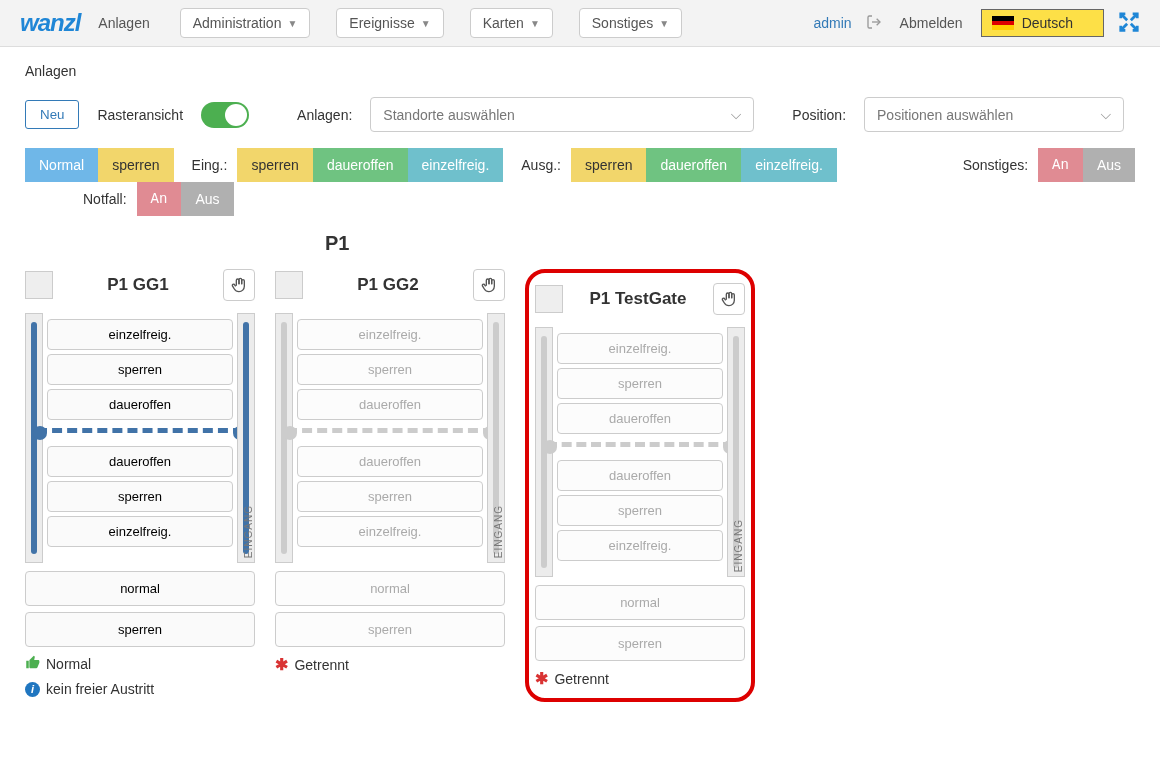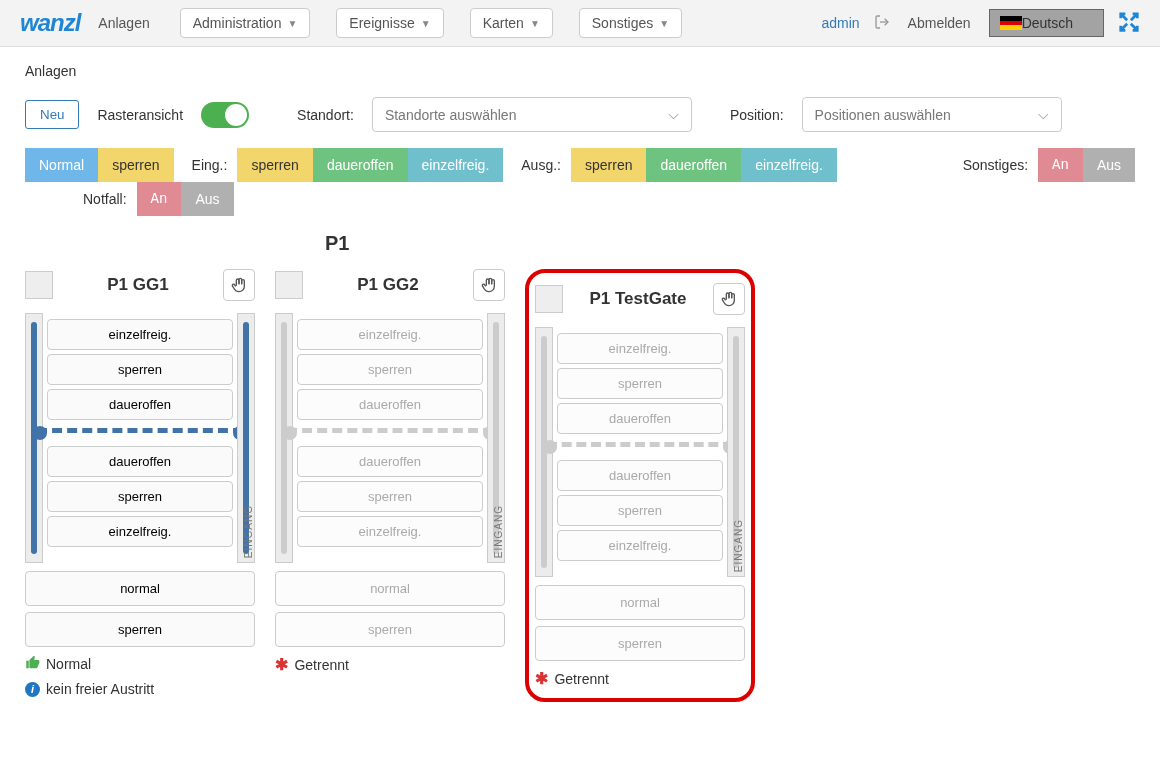--- a/index.html
+++ b/index.html
@@ -3,36 +3,36 @@
 <meta charset="utf-8">
 <style>
 * { box-sizing: border-box; margin: 0; padding: 0; }
 body { font-family: -apple-system, BlinkMacSystemFont, "Segoe UI", Arial, sans-serif; font-size: 14px; color: #333; background: #fff; }
 .topbar { background: #f3f3f3; border-bottom: 1px solid #ddd; padding: 8px 20px; display: flex; align-items: center; gap: 14px; }
 .logo { font-size: 24px; font-weight: 800; font-style: italic; color: #1f86d6; letter-spacing: -1px; }
 .nav-link { color: #555; padding: 6px 4px; text-decoration: none; cursor: pointer; }
 .nav-dropdown { background: #fff; border: 1px solid #ccc; border-radius: 4px; padding: 6px 12px; color: #555; cursor: pointer; display: flex; align-items: center; gap: 6px; margin-left: 12px; }
 .topbar-right { margin-left: auto; display: flex; align-items: center; gap: 14px; }
 .user-link { color: #337ab7; cursor: pointer; }
-.lang-select { background: #a3a3a3; border: 1px solid #666; padding: 5px 30px 5px 10px; display: flex; align-items: center; cursor: pointer; }
+.lang-select { background: #fde047; border: 1px solid #666; padding: 5px 30px 5px 10px; display: flex; align-items: center; gap: 8px; cursor: pointer; }
 .flag-de { width: 22px; height: 14px; display: inline-block; background: linear-gradient(to bottom, #000 0%, #000 33%, #d00 33%, #d00 66%, #ffce00 66%, #ffce00 100%); }
 .fullscreen-icon svg { width: 22px; height: 22px; }
 .page { padding: 16px 25px; }
 .page-title { font-size: 14px; color: #333; margin-bottom: 18px; }
 .controls-row { display: flex; align-items: center; gap: 18px; margin-bottom: 16px; }
 .btn-outline-blue { border: 1px solid #337ab7; color: #337ab7; background: #fff; padding: 6px 14px; border-radius: 3px; cursor: pointer; }
 .label { color: #333; }
 .toggle { width: 48px; height: 26px; border-radius: 13px; position: relative; cursor: pointer; }
 .toggle-on { background: #4caf50; }
 .toggle-off { background: #ddd; }
 .toggle-knob { position: absolute; width: 22px; height: 22px; background: #fff; border-radius: 50%; top: 2px; }
 .toggle-on .toggle-knob { right: 2px; }
 .toggle-off .toggle-knob { left: 2px; }
 .select { background: #fff; border: 1px solid #ccc; border-radius: 4px; padding: 8px 12px; display: flex; align-items: center; justify-content: space-between; cursor: pointer; color: #777; }
-.select-standort { width: 320px; }
+.select-standort { width: 384px; }
 .select-position { width: 260px; }
 .filter-row { display: flex; align-items: center; gap: 0; margin-bottom: 16px; flex-wrap: wrap; }
 .fbtn { padding: 9px 14px; color: #fff; cursor: pointer; font-size: 14px; border: none; }
 .fbtn-blue { background: #6fb7e8; }
 .fbtn-yellow { background: #f2d66b; color: #333; }
 .fbtn-green { background: #6fc381; }
 .fbtn-teal { background: #6fc0cc; }
 .fbtn-red { background: #e08b93; font-family: Liberation Mono, monospace; }
 .fbtn-grey { background: #b0b0b0; }
 .filter-label { padding: 0 10px 0 18px; color: #333; }
@@ -129,21 +129,21 @@
 
 <div class="page">
   <div class="page-title">Anlagen</div>
 
   <div class="controls-row">
     <button class="btn-outline-blue">Neu</button>
     <span class="label">Rasteransicht</span>
     <div class="toggle toggle-on">
         <div class="toggle-knob"></div>
       </div>
-    <span class="label" style="margin-left:30px;">Standort:</span>
+    <span class="label" style="margin-left:30px;">Anlagen:</span>
     <div class="select select-standort">
       <span>Standorte auswählen</span>
       <span class="chevron-down">⌵</span>
     </div>
     <span class="label" style="margin-left:20px;">Position:</span>
     <div class="select select-position">
       <span>Positionen auswählen</span>
       <span class="chevron-down">⌵</span>
     </div>
   </div>

